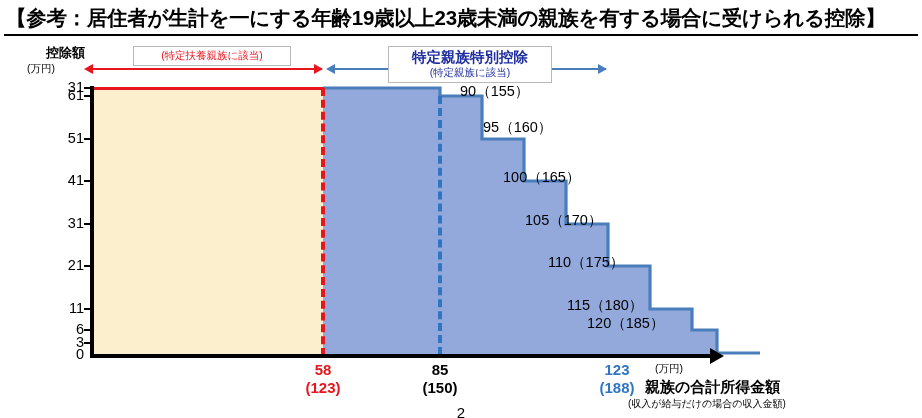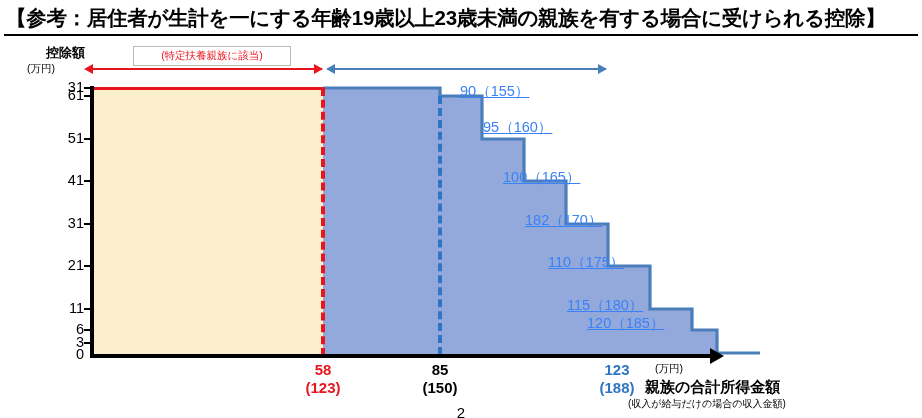--- a/index.html
+++ b/index.html
@@ -219,23 +219,22 @@
     line-height: 13px;
     white-space: nowrap;
   }
   .legend-red .lg-main, .legend-red .lg-sub { color: #e8141e; }
   .legend-blue .lg-main, .legend-blue .lg-sub { color: #1f2f9e; }
 
   
   .step-note {
     position: absolute;
     font-size: 14.5px;
-    color: #3b82f6;
-    white-space: nowrap;
-    text-decoration: underline;
+    color: #000000;
+    white-space: nowrap;
   }
 
   
   .page-no {
     position: absolute;
     left: 0;
     top: 404px;
     width: 922px;
     text-align: center;
     font-size: 15px;
@@ -347,24 +346,28 @@
   <div class="arrow-line red" style="left:92px; top:68px; width:230px;"></div>
   <div class="arrow-head red-l" style="left:84px; top:64px;"></div>
   <div class="arrow-head red-r" style="left:314px; top:64px;"></div>
   <div class="legend-box legend-red" style="left:133px; top:46px; width:158px;">
     <div class="lg-sub">(特定扶養親族に該当)</div>
   </div>
 
   <div class="arrow-line blue" style="left:334px; top:68px; width:272px;"></div>
   <div class="arrow-head blue-l" style="left:326px; top:64px;"></div>
   <div class="arrow-head blue-r" style="left:598px; top:64px;"></div>
+  <div class="legend-box legend-blue" style="left:388px; top:46px; width:164px;">
+    <div class="lg-main">特定親族特別控除</div>
+    <div class="lg-sub">(特定親族に該当)</div>
+  </div>
 
   <div class="step-note" style="left:460px; top:82px;">90（155）</div>
   <div class="step-note" style="left:483px; top:118px;">95（160）</div>
   <div class="step-note" style="left:503px; top:168px;">100（165）</div>
-  <div class="step-note" style="left:525px; top:211px;">182（170）</div>
+  <div class="step-note" style="left:525px; top:211px;">105（170）</div>
   <div class="step-note" style="left:548px; top:253px;">110（175）</div>
   <div class="step-note" style="left:567px; top:296px;">115（180）</div>
   <div class="step-note" style="left:587px; top:314px;">120（185）</div>
 
   <div class="page-no">2</div>
 
 </div>
 
 </body></html>

